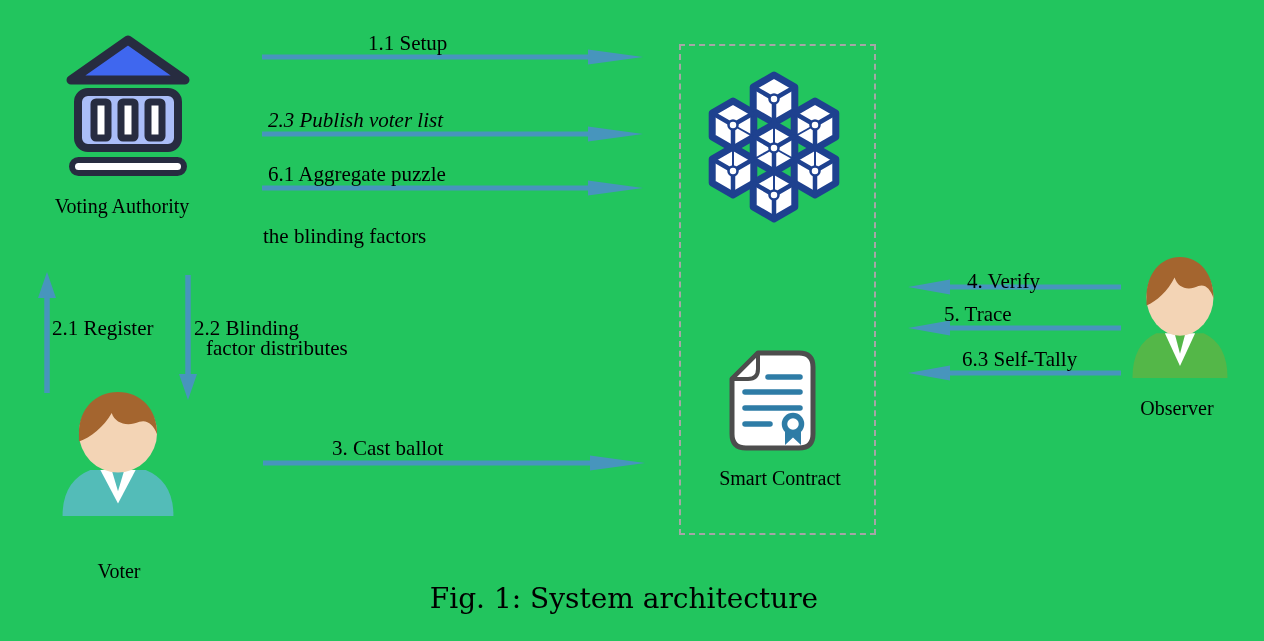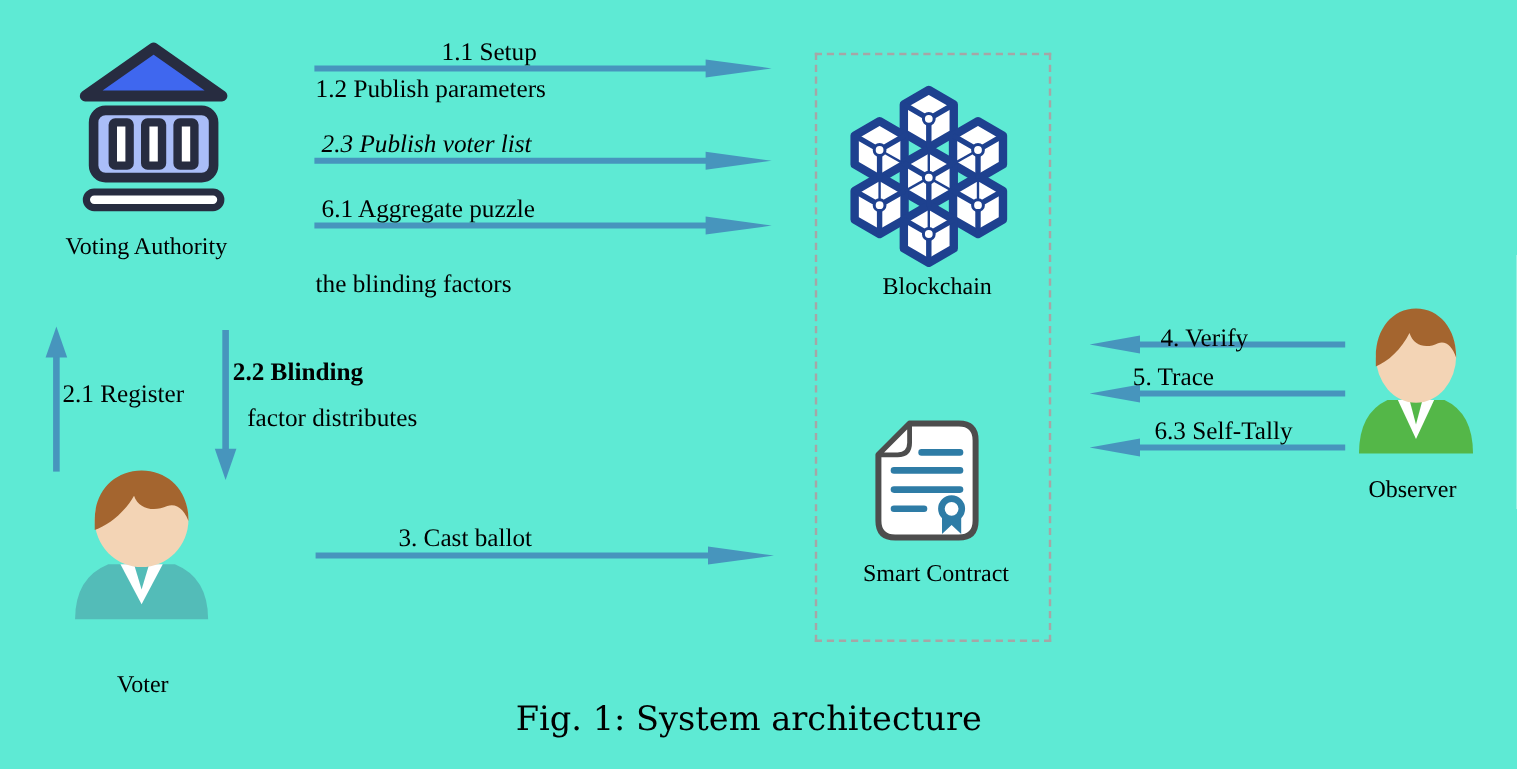--- a/index.html
+++ b/index.html
@@ -14,21 +14,21 @@
     --hair:#a4652f;
     --voter-shirt:#53bcb8;
     --observer-shirt:#54b748;
     --dash-gray:#a6a6a6;
     --text:#000000;
   }
   html,body{margin:0;padding:0;background:#ffffff;}
   .stage{
     position:relative;
     width:1264px;height:641px;
-    background:#5eead4;
+    background:#22c55e;
     overflow:hidden;
     font-family:"Liberation Serif", serif;
     color:var(--text);
   }
   .layer{position:absolute;left:0;top:0;}
   .lbl{
     position:absolute;
     font-size:21px;
     line-height:25px;
     white-space:nowrap;
@@ -217,33 +217,31 @@
       </g>
 
       <g>
         <line x1="188" y1="275" x2="188" y2="376" stroke-width="5.5"></line>
         <polygon points="188,400 179,374 197,374" stroke="none"></polygon>
       </g>
     </g>
   </svg>
 
   <div class="lbl" style="left:368px;top:31px;">1.1 Setup</div>
-  <div class="lbl" style="left:263px;top:62px;">1.2 Publish parameters</div>
   <div class="lbl" style="left:268px;top:108px;font-style:italic;">2.3 Publish voter list</div>
   <div class="lbl" style="left:268px;top:162px;">6.1 Aggregate puzzle</div>
   <div class="lbl" style="left:263px;top:224px;">the blinding factors</div>
   <div class="lbl" style="left:52px;top:316px;">2.1 Register</div>
-  <div class="lbl" style="left:194px;top:298px;font-weight:bold;">2.2 Blinding</div>
+  <div class="lbl" style="left:194px;top:316px;">2.2 Blinding</div>
   <div class="lbl" style="left:206px;top:336px;">factor distributes</div>
   <div class="lbl" style="left:332px;top:436px;">3. Cast ballot</div>
   <div class="lbl" style="left:967px;top:269px;">4. Verify</div>
   <div class="lbl" style="left:944px;top:302px;">5. Trace</div>
   <div class="lbl" style="left:962px;top:347px;">6.3 Self-Tally</div>
 
   <div class="node-lbl" style="left:17px;top:181px;width:210px;">Voting Authority</div>
-  <div class="node-lbl" style="left:681px;top:214px;width:200px;">Blockchain</div>
   <div class="node-lbl" style="left:680px;top:453px;width:200px;">Smart Contract</div>
   <div class="node-lbl" style="left:44px;top:546px;width:150px;">Voter</div>
   <div class="node-lbl" style="left:1097px;top:383px;width:160px;">Observer</div>
 
   <div class="caption">Fig. 1: System architecture</div>
 
 </div>
 
 </body></html>

